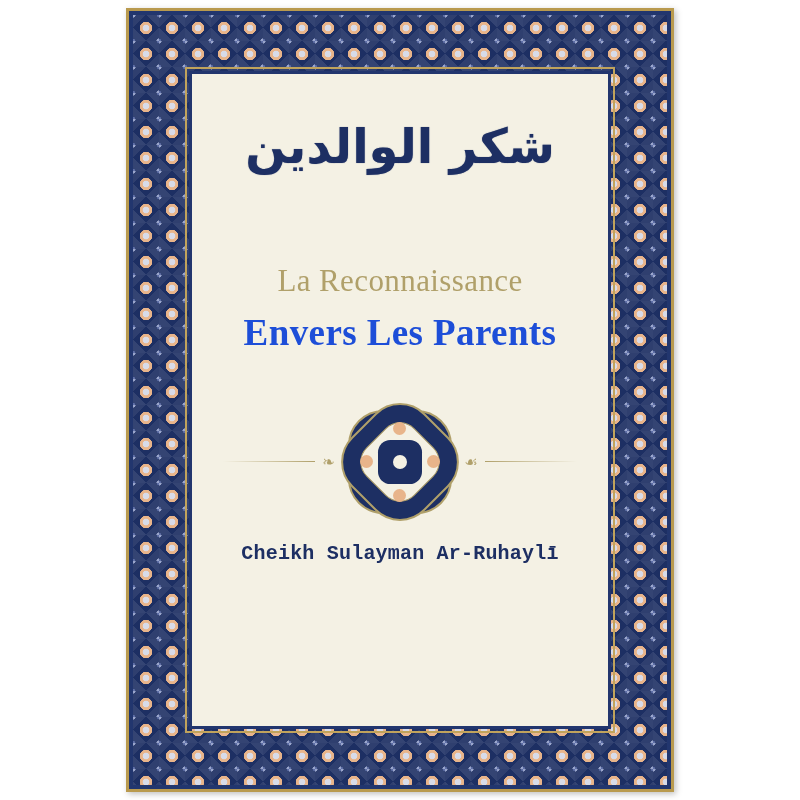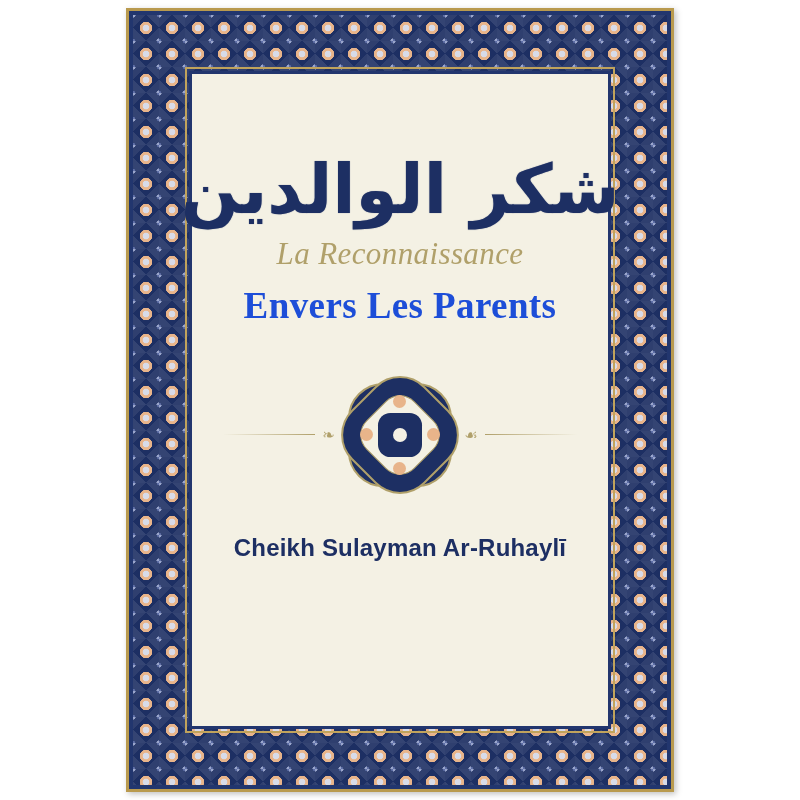--- a/index.html
+++ b/index.html
@@ -88,39 +88,39 @@
     position: absolute;
     left: 66px; top: 66px; right: 66px; bottom: 66px;
     background: #f4f1e4;
     box-sizing: border-box;
     display: flex;
     flex-direction: column;
     align-items: center;
   }
 
   .arabic-title {
-    margin-top: 70px;
+    margin-top: 40px;
     font-family: "DejaVu Sans", sans-serif;
-    font-size: 68px;
+    font-size: 48px;
     line-height: 1.35;
     color: #1d2f63;
     direction: rtl;
     text-align: center;
     letter-spacing: 0px;
     font-weight: 700;
     text-shadow: 0 0 1px rgba(29,47,99,0.6);
     white-space: nowrap;
   }
 
   .subtitle-1 {
+    margin-top: 84px;
     font-family: "Liberation Serif", serif;
     font-size: 31px;
     color: #b0a06a;
     letter-spacing: 0.4px;
-    font-style: italic;
   }
 
   .subtitle-2 {
     margin-top: 12px;
     font-family: "Liberation Serif", serif;
     font-weight: bold;
     font-size: 37px;
     color: #1d4ed8;
     letter-spacing: 0.4px;
   }
@@ -201,24 +201,24 @@
     height: 13px;
     background: #e8b48a;
     border-radius: 50%;
   }
   .pt { left: 50%; top: 12px; margin-left: -6.5px; }
   .pb { left: 50%; bottom: 12px; margin-left: -6.5px; }
   .pl { top: 50%; left: 12px; margin-top: -6.5px; }
   .pr { top: 50%; right: 12px; margin-top: -6.5px; }
 
   .author {
-    margin-top: 47px;
-    font-family: Liberation Sans, sans-serif;
+    margin-top: 28px;
+    font-family: Liberation Mono, monospace;
     font-weight: bold;
-    font-size: 24px;
+    font-size: 20px;
     color: #1d2f63;
     letter-spacing: 0.2px;
   }
 </style>
 </head>
 <body>
 
 <div id="page">
 
   <div class="cover">

